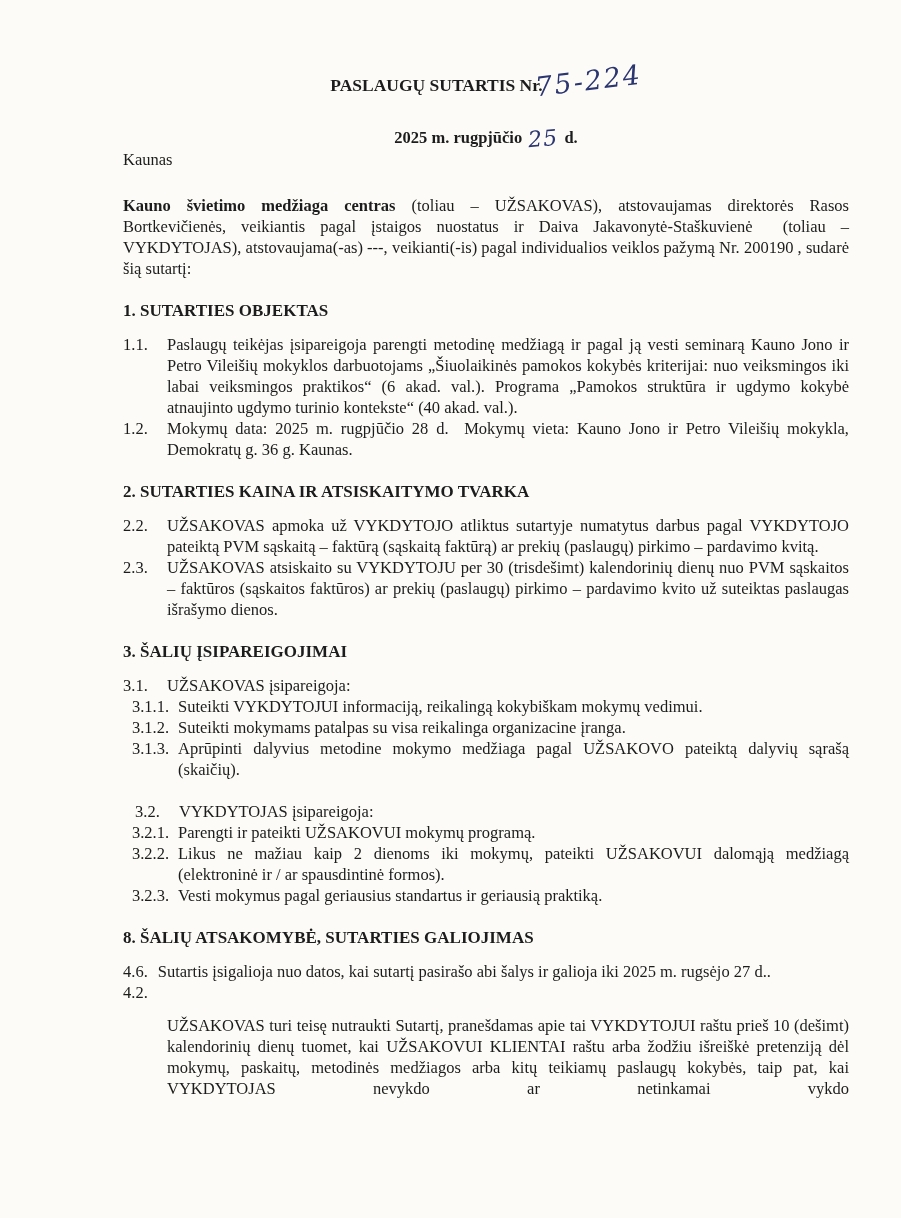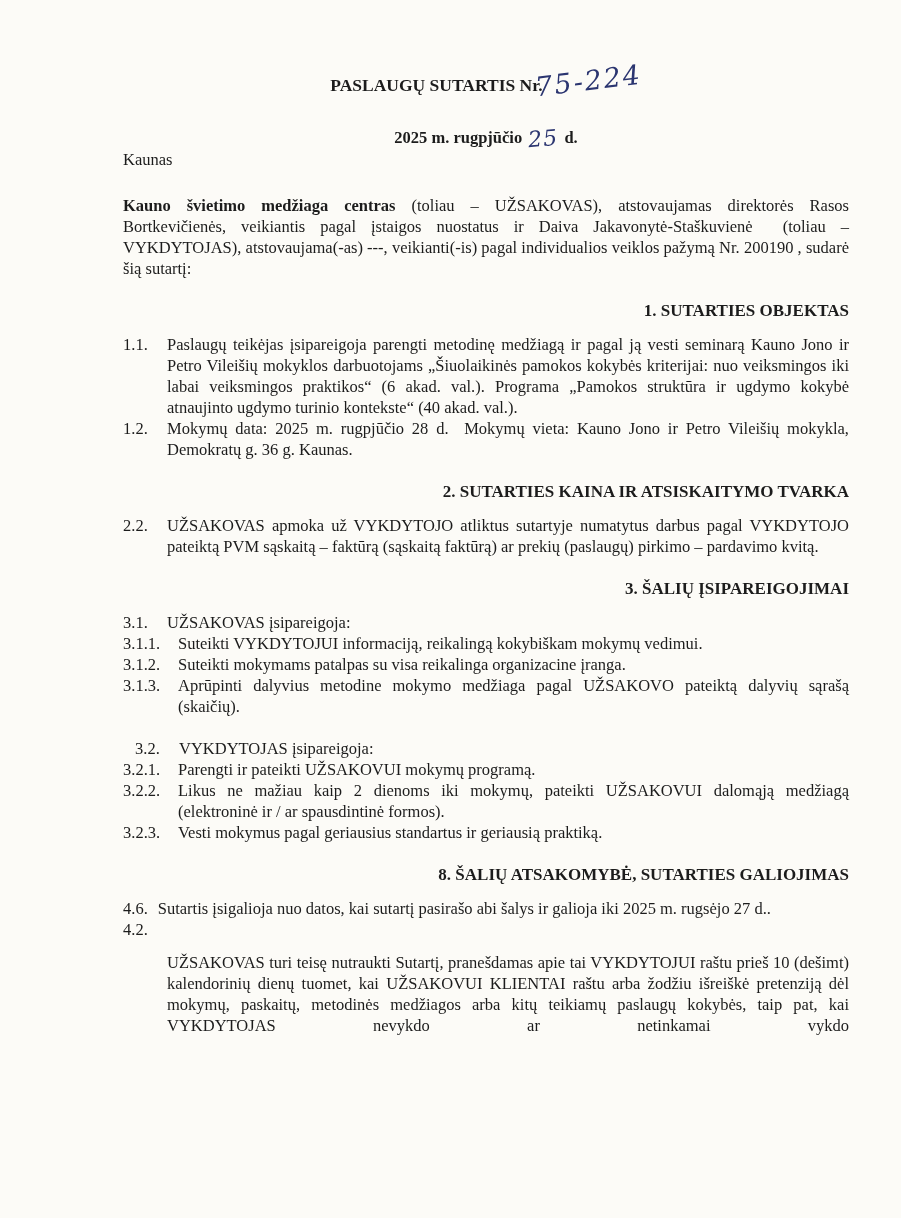--- a/index.html
+++ b/index.html
@@ -42,29 +42,29 @@
     display: inline-block;
     font-size: 22px;
     letter-spacing: 1px;
     transform: rotate(-5deg);
     vertical-align: -3px;
     margin: 0 2px;
   }
   .city { text-align: left; }
   .intro { margin: 25px 0 0; text-align: justify; }
   .sec {
-    text-align: right;
+    text-align: left;
     font-size: 17px;
     font-weight: bold;
     margin: 21px 0 12px;
     line-height: 22px;
   }
   .item { display: flex; align-items: flex-start; }
   .item .num { flex: 0 0 44px; }
-  .item.sub .num { flex: 0 0 55px; }
+  .item.sub .num { flex: 0 0 55px; text-align: center; }
   .item .txt { flex: 1; text-align: justify; }
   .item.gap-before { margin-top: 21px; margin-left: 12px; }
   .item.no-hang { display: block; text-align: justify; }
   .item.no-hang .num { margin-right: 10px; }
   .item.no-hang .txt { display: inline; }
   .item.last-justify .txt { text-align: justify; text-align-last: justify; margin-top: 33px; }
 </style>
 </head>
 <body>
 
@@ -88,20 +88,24 @@
     <div class="item">
       <span class="num">1.2.</span>
       <span class="txt">Mokymų data: 2025 m. rugpjūčio 28 d.&nbsp; Mokymų vieta: Kauno Jono ir Petro Vileišių mokykla, Demokratų g. 36 g. Kaunas.</span>
     </div>
 
     <h3 class="sec">2. SUTARTIES KAINA IR ATSISKAITYMO TVARKA</h3>
 
     <div class="item">
       <span class="num">2.2.</span>
       <span class="txt">UŽSAKOVAS apmoka už VYKDYTOJO atliktus sutartyje numatytus darbus pagal VYKDYTOJO pateiktą PVM sąskaitą – faktūrą (sąskaitą faktūrą) ar prekių (paslaugų) pirkimo – pardavimo kvitą.</span>
+    </div>
+    <div class="item">
+      <span class="num">2.3.</span>
+      <span class="txt">UŽSAKOVAS atsiskaito su VYKDYTOJU per 30 (trisdešimt) kalendorinių dienų nuo PVM sąskaitos – faktūros (sąskaitos faktūros) ar prekių (paslaugų) pirkimo – pardavimo kvito už suteiktas paslaugas išrašymo dienos.</span>
     </div>
 
     <h3 class="sec">3. ŠALIŲ ĮSIPAREIGOJIMAI</h3>
 
     <div class="item">
       <span class="num">3.1.</span>
       <span class="txt">UŽSAKOVAS įsipareigoja:</span>
     </div>
     <div class="item sub">
       <span class="num">3.1.1.</span>

